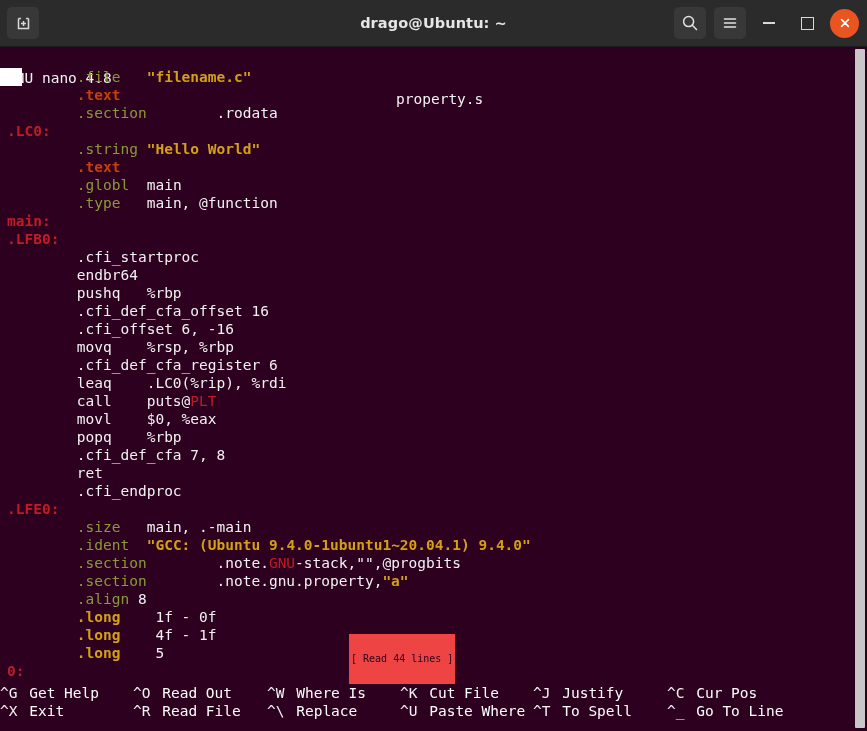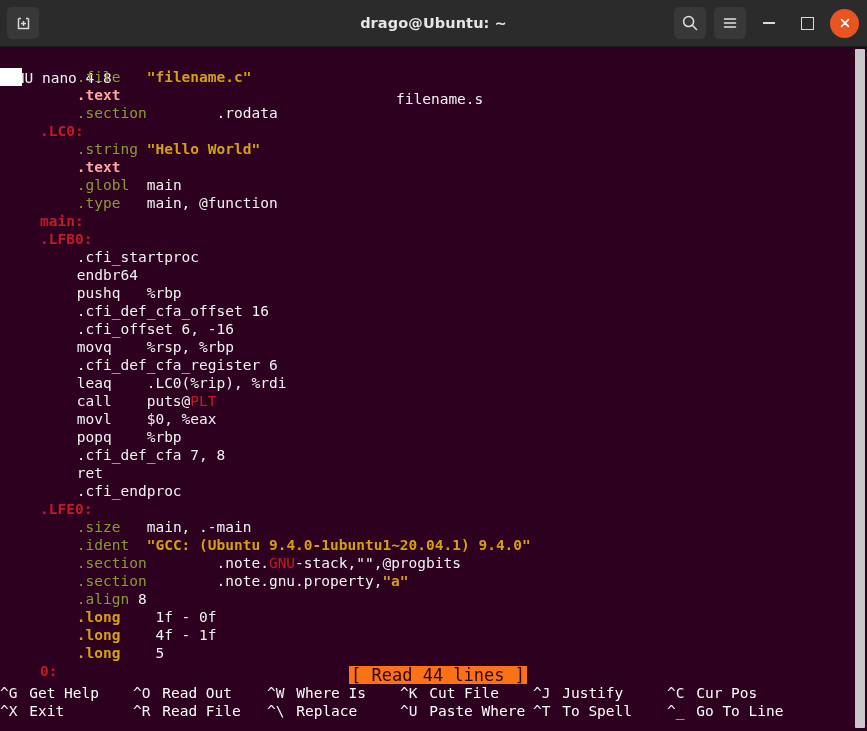--- a/index.html
+++ b/index.html
@@ -91,44 +91,44 @@
     position: absolute;
     top: 21px; left: 0; right: 0; bottom: 47px;
     font-size: 14.5px;
     line-height: 18px;
     white-space: pre;
     color: #f2f2f2;
   }
   .line { height: 18px; padding-left: 7px; }
 
   
-  .c-label   { color: #c01c28; font-weight: bold; margin-left: 33px; }   
+  .c-label   { color: #c01c28; font-weight: bold; }   
   .c-dim     { color: #8a9a3a; margin-top: 28px; }                      
-  .c-green   { color: #fca5a5; font-weight: bold; }   
+  .c-green   { color: #c2410c; font-weight: bold; }   
   .c-gold    { color: #d4a017; font-weight: bold; }   
   .c-plain   { color: #f2f2f2; }
   .c-red     { color: #c01c28; }                      
 
   .cursor {
     position: absolute;
     left: 0; top: 21px;
     width: 22px; height: 18px;
     background: #ffffff;
   }
 
   
   .readmsg {
     position: absolute;
     left: 349px;
     bottom: 47px;
     height: 18px; line-height: 18px;
-    background: #f97316;
+    background: #ef4444;
     color: #2c001e;
-    font-size: 17px;
-    padding: 0 2px;
+    font-size: 10px;
+    padding: 16px 2px;
     white-space: pre;
   }
 
   
   .shortcuts {
     position: absolute;
     left: 0; right: 0; bottom: 0;
     height: 47px;
     font-size: 14.5px;
     line-height: 18px;
@@ -210,21 +210,21 @@
           <path d="M3.6 3.6 L10.4 10.4 M10.4 3.6 L3.6 10.4" stroke="#ffffff" stroke-width="1.6" stroke-linecap="round"></path>
         </svg>
       </div>
     </div>
   </div>
 
   <div class="term">
 
     <div class="nano-header">
       <span class="ver">GNU nano 4.8</span>
-      <span class="fn">filename.s</span>
+      <span class="fn">property.s</span>
     </div>
 
     <div class="cursor"></div>
 
     <div class="code" id="code-area"><div class="line"><span>        </span><span class="c-dim">.file</span><span class="c-plain">   </span><span class="c-gold">"filename.c"</span></div><div class="line"><span>        </span><span class="c-green">.text</span></div><div class="line"><span>        </span><span class="c-dim">.section</span><span class="c-plain">        .rodata</span></div><div class="line"><span class="c-label">.LC0:</span></div><div class="line"><span>        </span><span class="c-dim">.string</span><span class="c-plain"> </span><span class="c-gold">"Hello World"</span></div><div class="line"><span>        </span><span class="c-green">.text</span></div><div class="line"><span>        </span><span class="c-dim">.globl</span><span class="c-plain">  main</span></div><div class="line"><span>        </span><span class="c-dim">.type</span><span class="c-plain">   main, @function</span></div><div class="line"><span class="c-label">main:</span></div><div class="line"><span class="c-label">.LFB0:</span></div><div class="line"><span>        </span><span class="c-plain">.cfi_startproc</span></div><div class="line"><span>        </span><span class="c-plain">endbr64</span></div><div class="line"><span>        </span><span class="c-plain">pushq   %rbp</span></div><div class="line"><span>        </span><span class="c-plain">.cfi_def_cfa_offset 16</span></div><div class="line"><span>        </span><span class="c-plain">.cfi_offset 6, -16</span></div><div class="line"><span>        </span><span class="c-plain">movq    %rsp, %rbp</span></div><div class="line"><span>        </span><span class="c-plain">.cfi_def_cfa_register 6</span></div><div class="line"><span>        </span><span class="c-plain">leaq    .LC0(%rip), %rdi</span></div><div class="line"><span>        </span><span class="c-plain">call    puts@</span><span class="c-red">PLT</span></div><div class="line"><span>        </span><span class="c-plain">movl    $0, %eax</span></div><div class="line"><span>        </span><span class="c-plain">popq    %rbp</span></div><div class="line"><span>        </span><span class="c-plain">.cfi_def_cfa 7, 8</span></div><div class="line"><span>        </span><span class="c-plain">ret</span></div><div class="line"><span>        </span><span class="c-plain">.cfi_endproc</span></div><div class="line"><span class="c-label">.LFE0:</span></div><div class="line"><span>        </span><span class="c-dim">.size</span><span class="c-plain">   main, .-main</span></div><div class="line"><span>        </span><span class="c-dim">.ident</span><span class="c-plain">  </span><span class="c-gold">"GCC: (Ubuntu 9.4.0-1ubuntu1~20.04.1) 9.4.0"</span></div><div class="line"><span>        </span><span class="c-dim">.section</span><span class="c-plain">        .note.</span><span class="c-red">GNU</span><span class="c-plain">-stack,"",@progbits</span></div><div class="line"><span>        </span><span class="c-dim">.section</span><span class="c-plain">        .note.gnu.property,</span><span class="c-gold">"a"</span></div><div class="line"><span>        </span><span class="c-dim">.align</span><span class="c-plain"> 8</span></div><div class="line"><span>        </span><span class="c-gold">.long</span><span class="c-plain">    1f - 0f</span></div><div class="line"><span>        </span><span class="c-gold">.long</span><span class="c-plain">    4f - 1f</span></div><div class="line"><span>        </span><span class="c-gold">.long</span><span class="c-plain">    5</span></div><div class="line"><span class="c-label">0:</span></div></div>
 
     <div class="readmsg">[ Read 44 lines ]</div>
 
     <div class="shortcuts">
       <div class="short-row" id="short-row-1" style="position: relative;">

